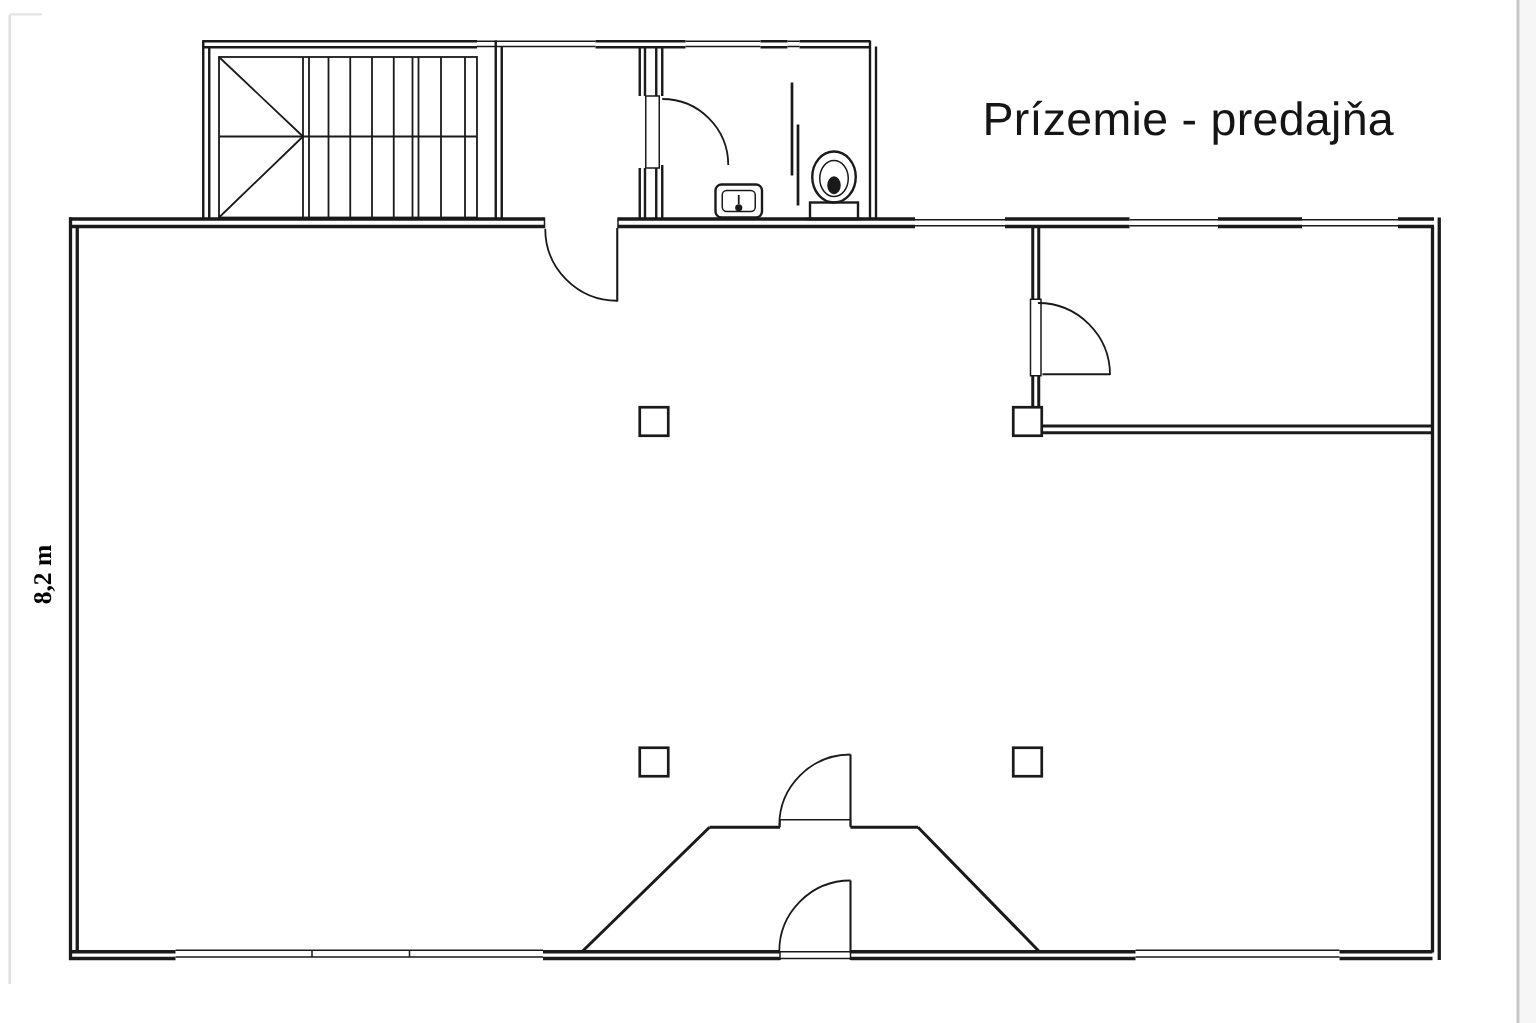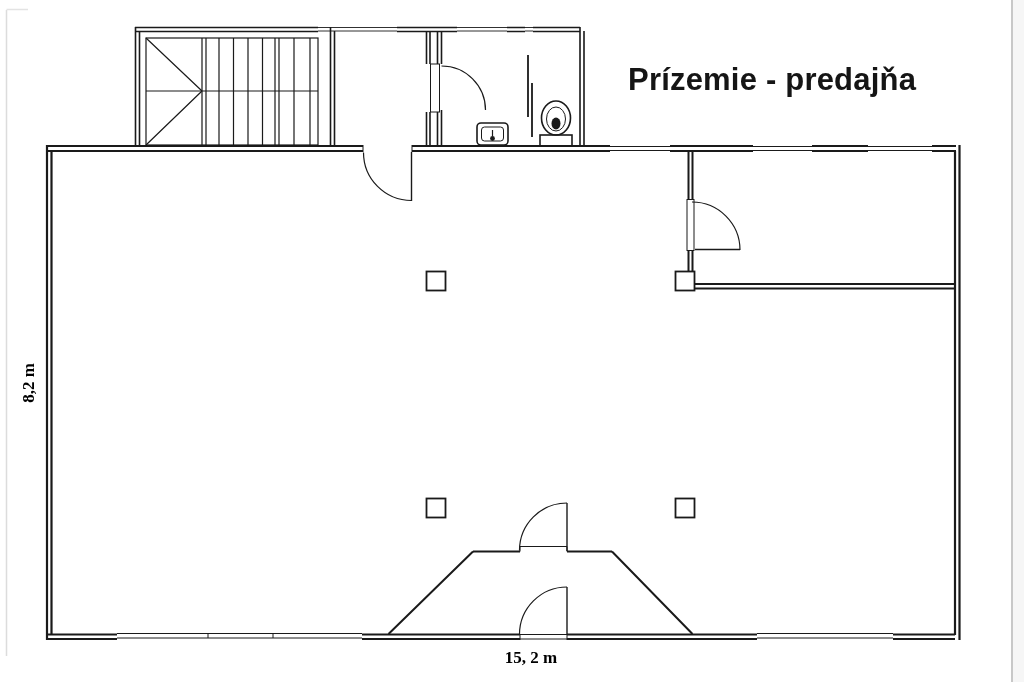--- a/index.html
+++ b/index.html
@@ -3,23 +3,23 @@
 <meta charset="utf-8">
 <style>
   html,body{margin:0;padding:0;background:#ffffff;}
   .stage{
     position:relative;width:1024px;height:682px;background:#ffffff;
     overflow:hidden;font-family:"Liberation Sans",sans-serif;
   }
   .plan-svg{position:absolute;left:0;top:0;}
   .lbl{position:absolute;color:#000;white-space:nowrap;}
   .title{
-    left:628px;top:62px;width:310px;
+    left:655px;top:62px;width:310px;
     font-family:"Liberation Sans","DejaVu Sans",sans-serif;
-    font-weight:700;font-size:31px;letter-spacing:.2px;color:#151515;
+    font-weight:400;font-size:31px;letter-spacing:.2px;color:#151515;
   }
   .room-main{
     left:368px;top:363px;width:304px;text-align:center;
     font-family:"Liberation Serif","DejaVu Serif",serif;
     font-weight:700;font-size:20px;
   }
   .room-office{
     left:715px;top:207px;width:220px;text-align:center;
     font-family:"Liberation Serif","DejaVu Serif",serif;
     font-weight:700;font-size:16px;
@@ -159,16 +159,15 @@
       <path d="M567 551 V503" stroke-width="1.4"></path>
       <path d="M519.5 550.5 A 47.5 47.5 0 0 1 567 503" stroke-width="1.2"></path>
     </g>
     <g stroke="#1a1a1a" fill="none">
       <path d="M567 635 V587" stroke-width="1.4"></path>
       <path d="M519.5 634.5 A 47.5 47.5 0 0 1 567 587" stroke-width="1.2"></path>
     </g>
   </svg>
 
   <div class="lbl title">Prízemie - predajňa</div>
-  <div class="lbl dim-w">15, 2 m</div>
   <div class="lbl dim-h">8,2 m</div>
 
 </div>
 
 </body></html>

